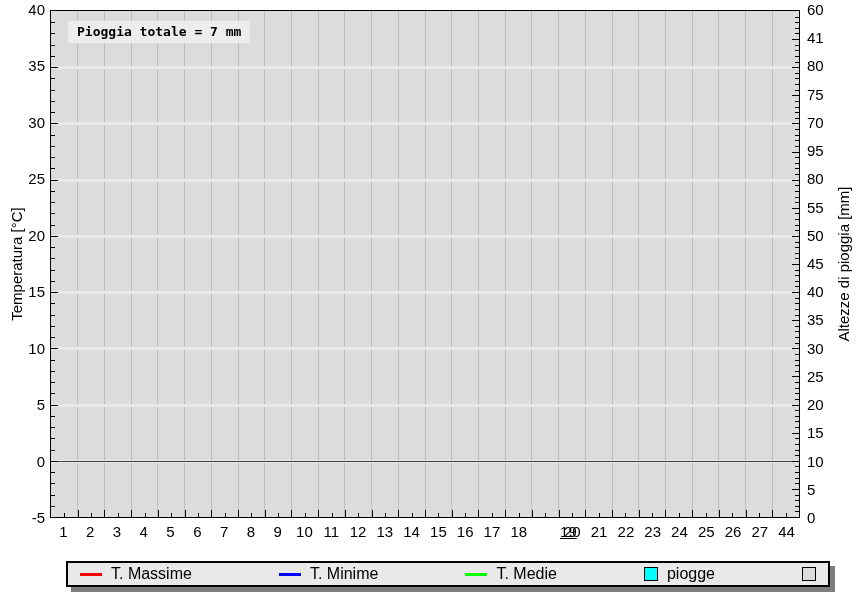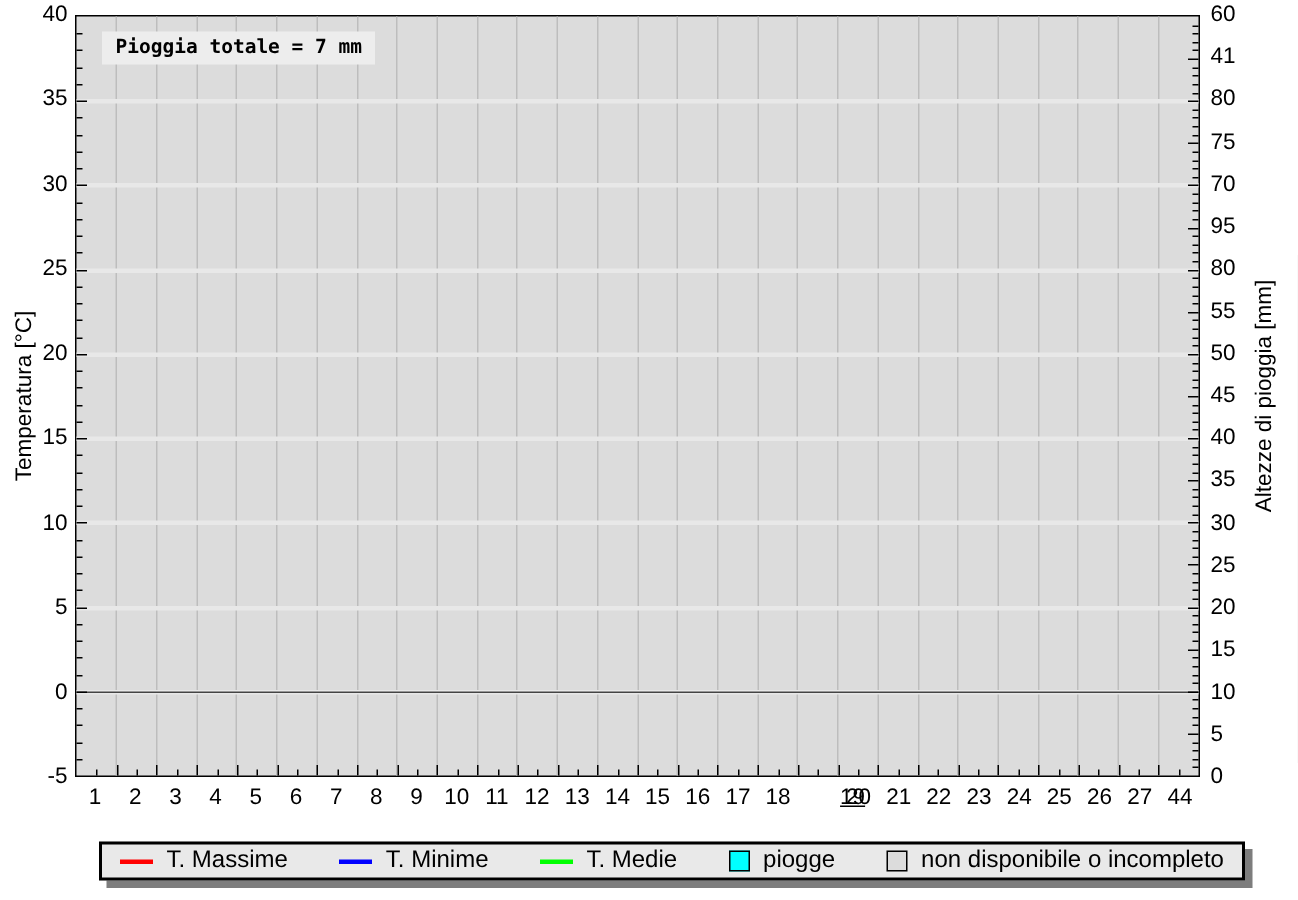--- a/index.html
+++ b/index.html
@@ -369,17 +369,16 @@
       <div class="legend-item">
         <span class="swatch-line" style="background: rgb(0, 255, 0);"></span>
         <span>T. Medie</span>
       </div>
       <div class="legend-item">
         <span class="swatch-box" style="background: rgb(0, 255, 255);"></span>
         <span>piogge</span>
       </div>
       <div class="legend-item">
         <span class="swatch-box" style="background: rgb(220, 220, 220);"></span>
-        <span>non disponibile o incompleto</span>
       </div>
     </div>
 
 </div>
 
 </body></html>

